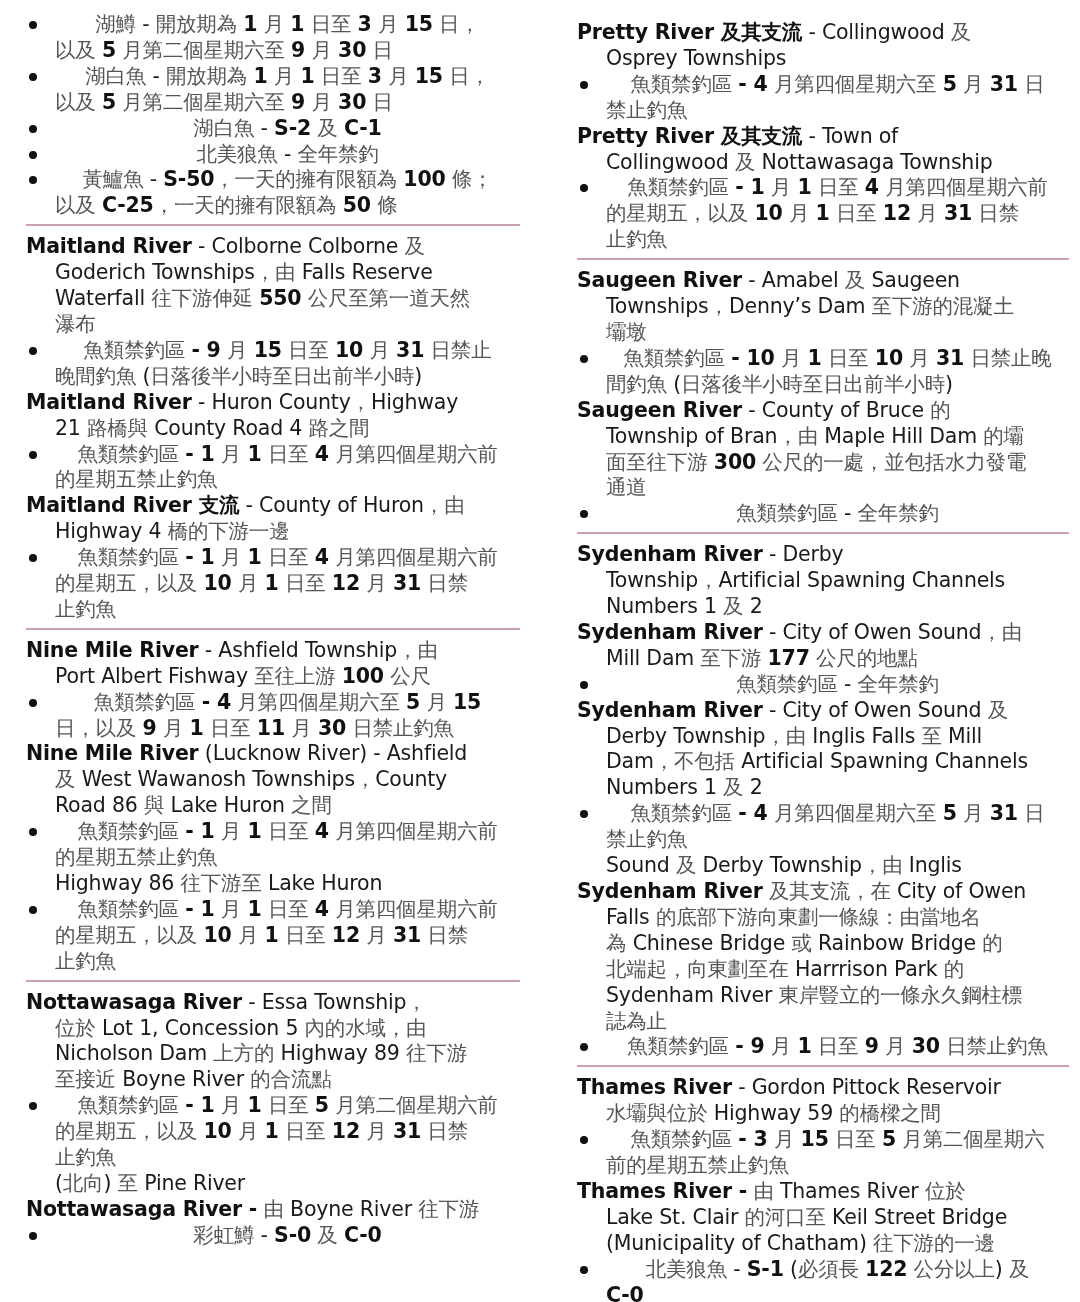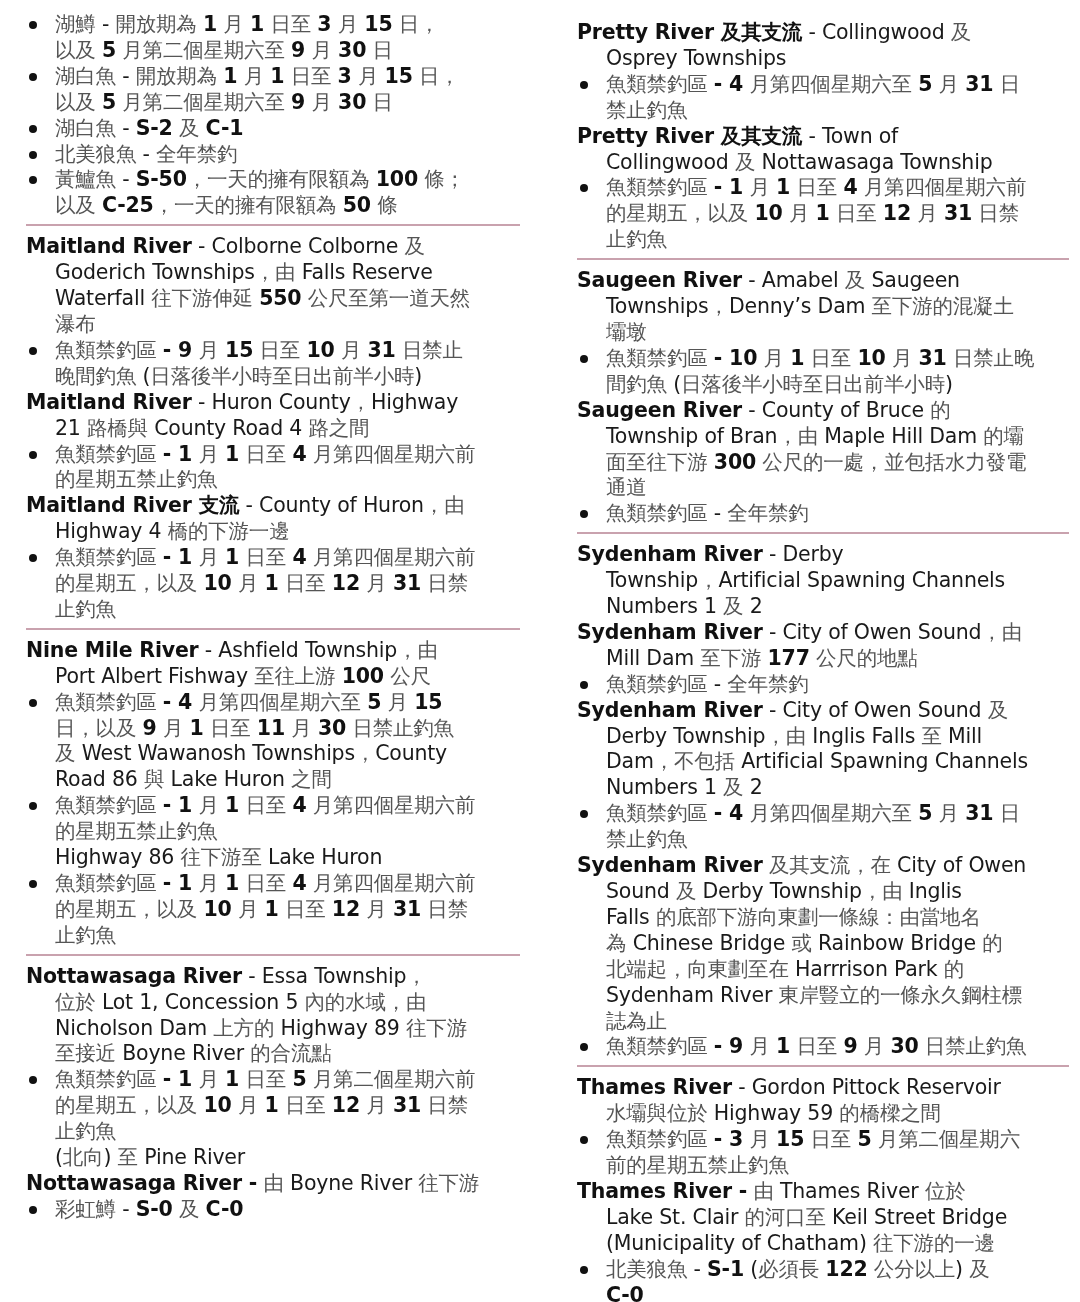--- a/index.html
+++ b/index.html
@@ -11,21 +11,21 @@
   .col { position: absolute; top: 12px; }
   .col-left { left: 26px; width: 494px; }
   .col-right { left: 577px; width: 492px; margin-top: 8px; }
   .entry { margin: 0; }
   .line {
     font-size: 20.5px; line-height: 25.9px; white-space: nowrap;
     letter-spacing: -0.2px;
   }
   .head { padding-left: 0; }
   .cont { padding-left: 29px; }
-  .bullet-line { position: relative; padding-left: 29px; }
+  .bullet-line { position: relative; padding-left: 29px; text-align: center; }
   .bullet-line .dot {
     position: absolute; left: 3px; top: 9px; width: 8px; height: 8px;
     border-radius: 50%; background: #111;
   }
   .b { font-weight: bold; color: #111; }
   .g { color: #555555; }
   .n { color: #1a1a1a; }
   .divider { height: 0; border-top: 2px solid #c9a2ae; margin: 5px 0 8px 0; }
 </style>
 </head>
@@ -59,20 +59,21 @@
       <div class="line bullet-line"><span class="dot"></span><span class="g">魚類禁釣區 </span><span class="b">- 1</span><span class="g"> 月 </span><span class="b">1</span><span class="g"> 日至 </span><span class="b">4</span><span class="g"> 月第四個星期六前</span></div>
       <div class="line cont"><span class="g">的星期五，以及 </span><span class="b">10</span><span class="g"> 月 </span><span class="b">1</span><span class="g"> 日至 </span><span class="b">12</span><span class="g"> 月 </span><span class="b">31</span><span class="g"> 日禁</span></div>
       <div class="line cont"><span class="g">止釣魚</span></div>
     </div>
     <div class="divider" style="border-top-color: rgb(201, 162, 174);"></div>
     <div class="entry">
       <div class="line head"><span class="b">Nine Mile River</span><span class="n"> - Ashfield Township</span><span class="g">，由</span></div>
       <div class="line cont"><span class="n">Port Albert Fishway </span><span class="g">至往上游 </span><span class="b">100</span><span class="g"> 公尺</span></div>
       <div class="line bullet-line"><span class="dot"></span><span class="g">魚類禁釣區 </span><span class="b">- 4</span><span class="g"> 月第四個星期六至 </span><span class="b">5</span><span class="g"> 月 </span><span class="b">15</span></div>
       <div class="line cont"><span class="g">日，以及 </span><span class="b">9</span><span class="g"> 月 </span><span class="b">1</span><span class="g"> 日至 </span><span class="b">11</span><span class="g"> 月 </span><span class="b">30</span><span class="g"> 日禁止釣魚</span></div>
+      <div class="line head"><span class="b">Nine Mile River</span><span class="n"> (Lucknow River) - Ashfield</span></div>
       <div class="line cont"><span class="g">及 </span><span class="n">West Wawanosh Townships</span><span class="g">，</span><span class="n">County</span></div>
       <div class="line cont"><span class="n">Road 86 </span><span class="g">與 </span><span class="n">Lake Huron </span><span class="g">之間</span></div>
       <div class="line bullet-line"><span class="dot"></span><span class="g">魚類禁釣區 </span><span class="b">- 1</span><span class="g"> 月 </span><span class="b">1</span><span class="g"> 日至 </span><span class="b">4</span><span class="g"> 月第四個星期六前</span></div>
       <div class="line cont"><span class="g">的星期五禁止釣魚</span></div>
       <div class="line cont"><span class="n">Highway 86 </span><span class="g">往下游至 </span><span class="n">Lake Huron</span></div>
       <div class="line bullet-line"><span class="dot"></span><span class="g">魚類禁釣區 </span><span class="b">- 1</span><span class="g"> 月 </span><span class="b">1</span><span class="g"> 日至 </span><span class="b">4</span><span class="g"> 月第四個星期六前</span></div>
       <div class="line cont"><span class="g">的星期五，以及 </span><span class="b">10</span><span class="g"> 月 </span><span class="b">1</span><span class="g"> 日至 </span><span class="b">12</span><span class="g"> 月 </span><span class="b">31</span><span class="g"> 日禁</span></div>
       <div class="line cont"><span class="g">止釣魚</span></div>
     </div>
     <div class="divider" style="border-top-color: rgb(201, 162, 174);"></div>
@@ -121,22 +122,22 @@
       <div class="line cont"><span class="n">Numbers 1 </span><span class="g">及 </span><span class="n">2</span></div>
       <div class="line head"><span class="b">Sydenham River</span><span class="n"> - City of Owen Sound</span><span class="g">，由</span></div>
       <div class="line cont"><span class="n">Mill Dam </span><span class="g">至下游 </span><span class="b">177</span><span class="g"> 公尺的地點</span></div>
       <div class="line bullet-line"><span class="dot"></span><span class="g">魚類禁釣區 </span><span class="n">- </span><span class="g">全年禁釣</span></div>
       <div class="line head"><span class="b">Sydenham River</span><span class="n"> - City of Owen Sound </span><span class="g">及</span></div>
       <div class="line cont"><span class="n">Derby Township</span><span class="g">，由 </span><span class="n">Inglis Falls </span><span class="g">至 </span><span class="n">Mill</span></div>
       <div class="line cont"><span class="n">Dam</span><span class="g">，不包括 </span><span class="n">Artificial Spawning Channels</span></div>
       <div class="line cont"><span class="n">Numbers 1 </span><span class="g">及 </span><span class="n">2</span></div>
       <div class="line bullet-line"><span class="dot"></span><span class="g">魚類禁釣區 </span><span class="b">- 4</span><span class="g"> 月第四個星期六至 </span><span class="b">5</span><span class="g"> 月 </span><span class="b">31</span><span class="g"> 日</span></div>
       <div class="line cont"><span class="g">禁止釣魚</span></div>
+      <div class="line cont"><span class="n">Sound </span><span class="g">及 </span><span class="n">Derby Township</span><span class="g">，由 </span><span class="n">Inglis</span></div>
       <div class="line head"><span class="b">Sydenham River</span><span class="g"> 及其支流，在 </span><span class="n">City of Owen</span></div>
-      <div class="line cont"><span class="n">Sound </span><span class="g">及 </span><span class="n">Derby Township</span><span class="g">，由 </span><span class="n">Inglis</span></div>
       <div class="line cont"><span class="n">Falls </span><span class="g">的底部下游向東劃一條線：由當地名</span></div>
       <div class="line cont"><span class="g">為 </span><span class="n">Chinese Bridge </span><span class="g">或 </span><span class="n">Rainbow Bridge </span><span class="g">的</span></div>
       <div class="line cont"><span class="g">北端起，向東劃至在 </span><span class="n">Harrrison Park </span><span class="g">的</span></div>
       <div class="line cont"><span class="n">Sydenham River </span><span class="g">東岸豎立的一條永久鋼柱標</span></div>
       <div class="line cont"><span class="g">誌為止</span></div>
       <div class="line bullet-line"><span class="dot"></span><span class="g">魚類禁釣區 </span><span class="b">- 9</span><span class="g"> 月 </span><span class="b">1</span><span class="g"> 日至 </span><span class="b">9</span><span class="g"> 月 </span><span class="b">30</span><span class="g"> 日禁止釣魚</span></div>
     </div>
     <div class="divider" style="border-top-color: rgb(201, 162, 174);"></div>
     <div class="entry">
       <div class="line head"><span class="b">Thames River</span><span class="n"> - Gordon Pittock Reservoir</span></div>

